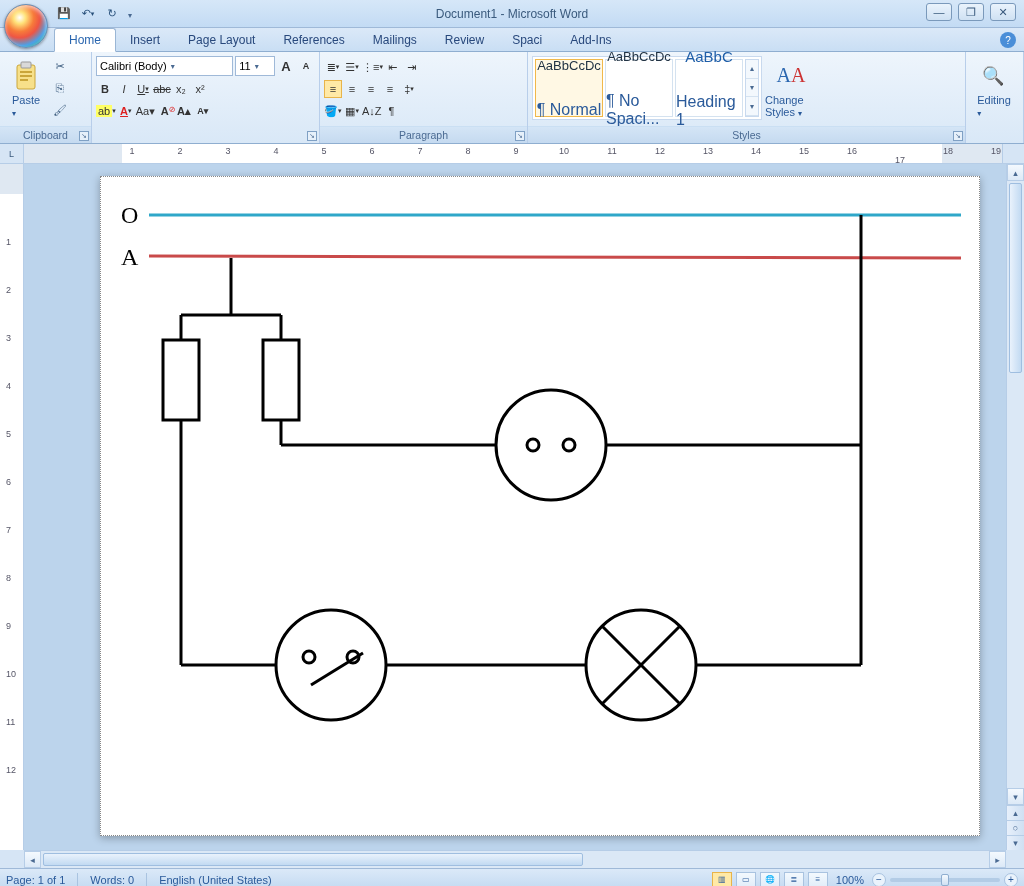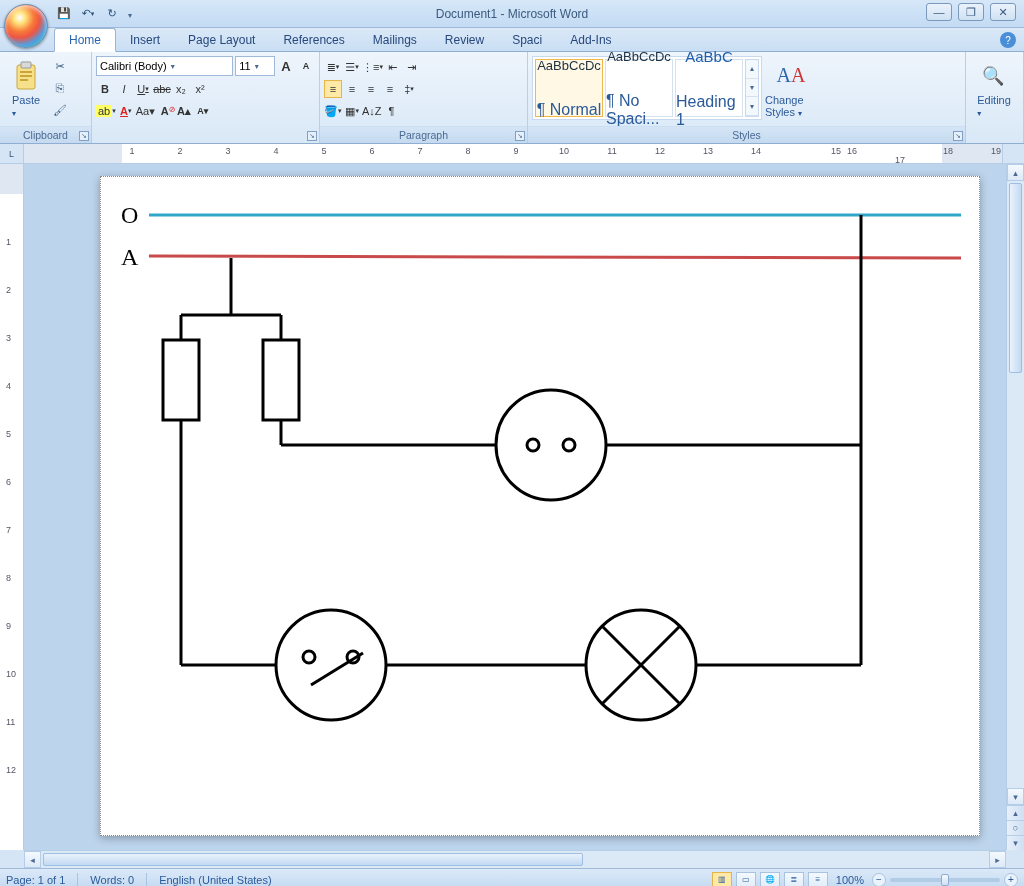--- a/index.html
+++ b/index.html
@@ -287,21 +287,21 @@
       <div class="ruler-tick" style="left: 300px;">5</div>
       <div class="ruler-tick" style="left: 348px;">6</div>
       <div class="ruler-tick" style="left: 396px;">7</div>
       <div class="ruler-tick" style="left: 444px;">8</div>
       <div class="ruler-tick" style="left: 492px;">9</div>
       <div class="ruler-tick" style="left: 540px;">10</div>
       <div class="ruler-tick" style="left: 588px;">11</div>
       <div class="ruler-tick" style="left: 636px;">12</div>
       <div class="ruler-tick" style="left: 684px;">13</div>
       <div class="ruler-tick" style="left: 732px;">14</div>
-      <div class="ruler-tick" style="left: 780px; margin-left: 32px;">15</div>
+      <div class="ruler-tick" style="left: 780px;">15</div>
       <div class="ruler-tick" style="left: 828px;">16</div>
       <div class="ruler-tick" style="left: 876px; margin-top: 9px;">17</div>
       <div class="ruler-tick" style="left: 924px;">18</div>
       <div class="ruler-tick" style="left: 972px;">19</div>
     </div>
   <div class="ruler-end"></div>
 </div>
 
 <div class="doc-area">
   <div class="v-ruler" id="vruler">

